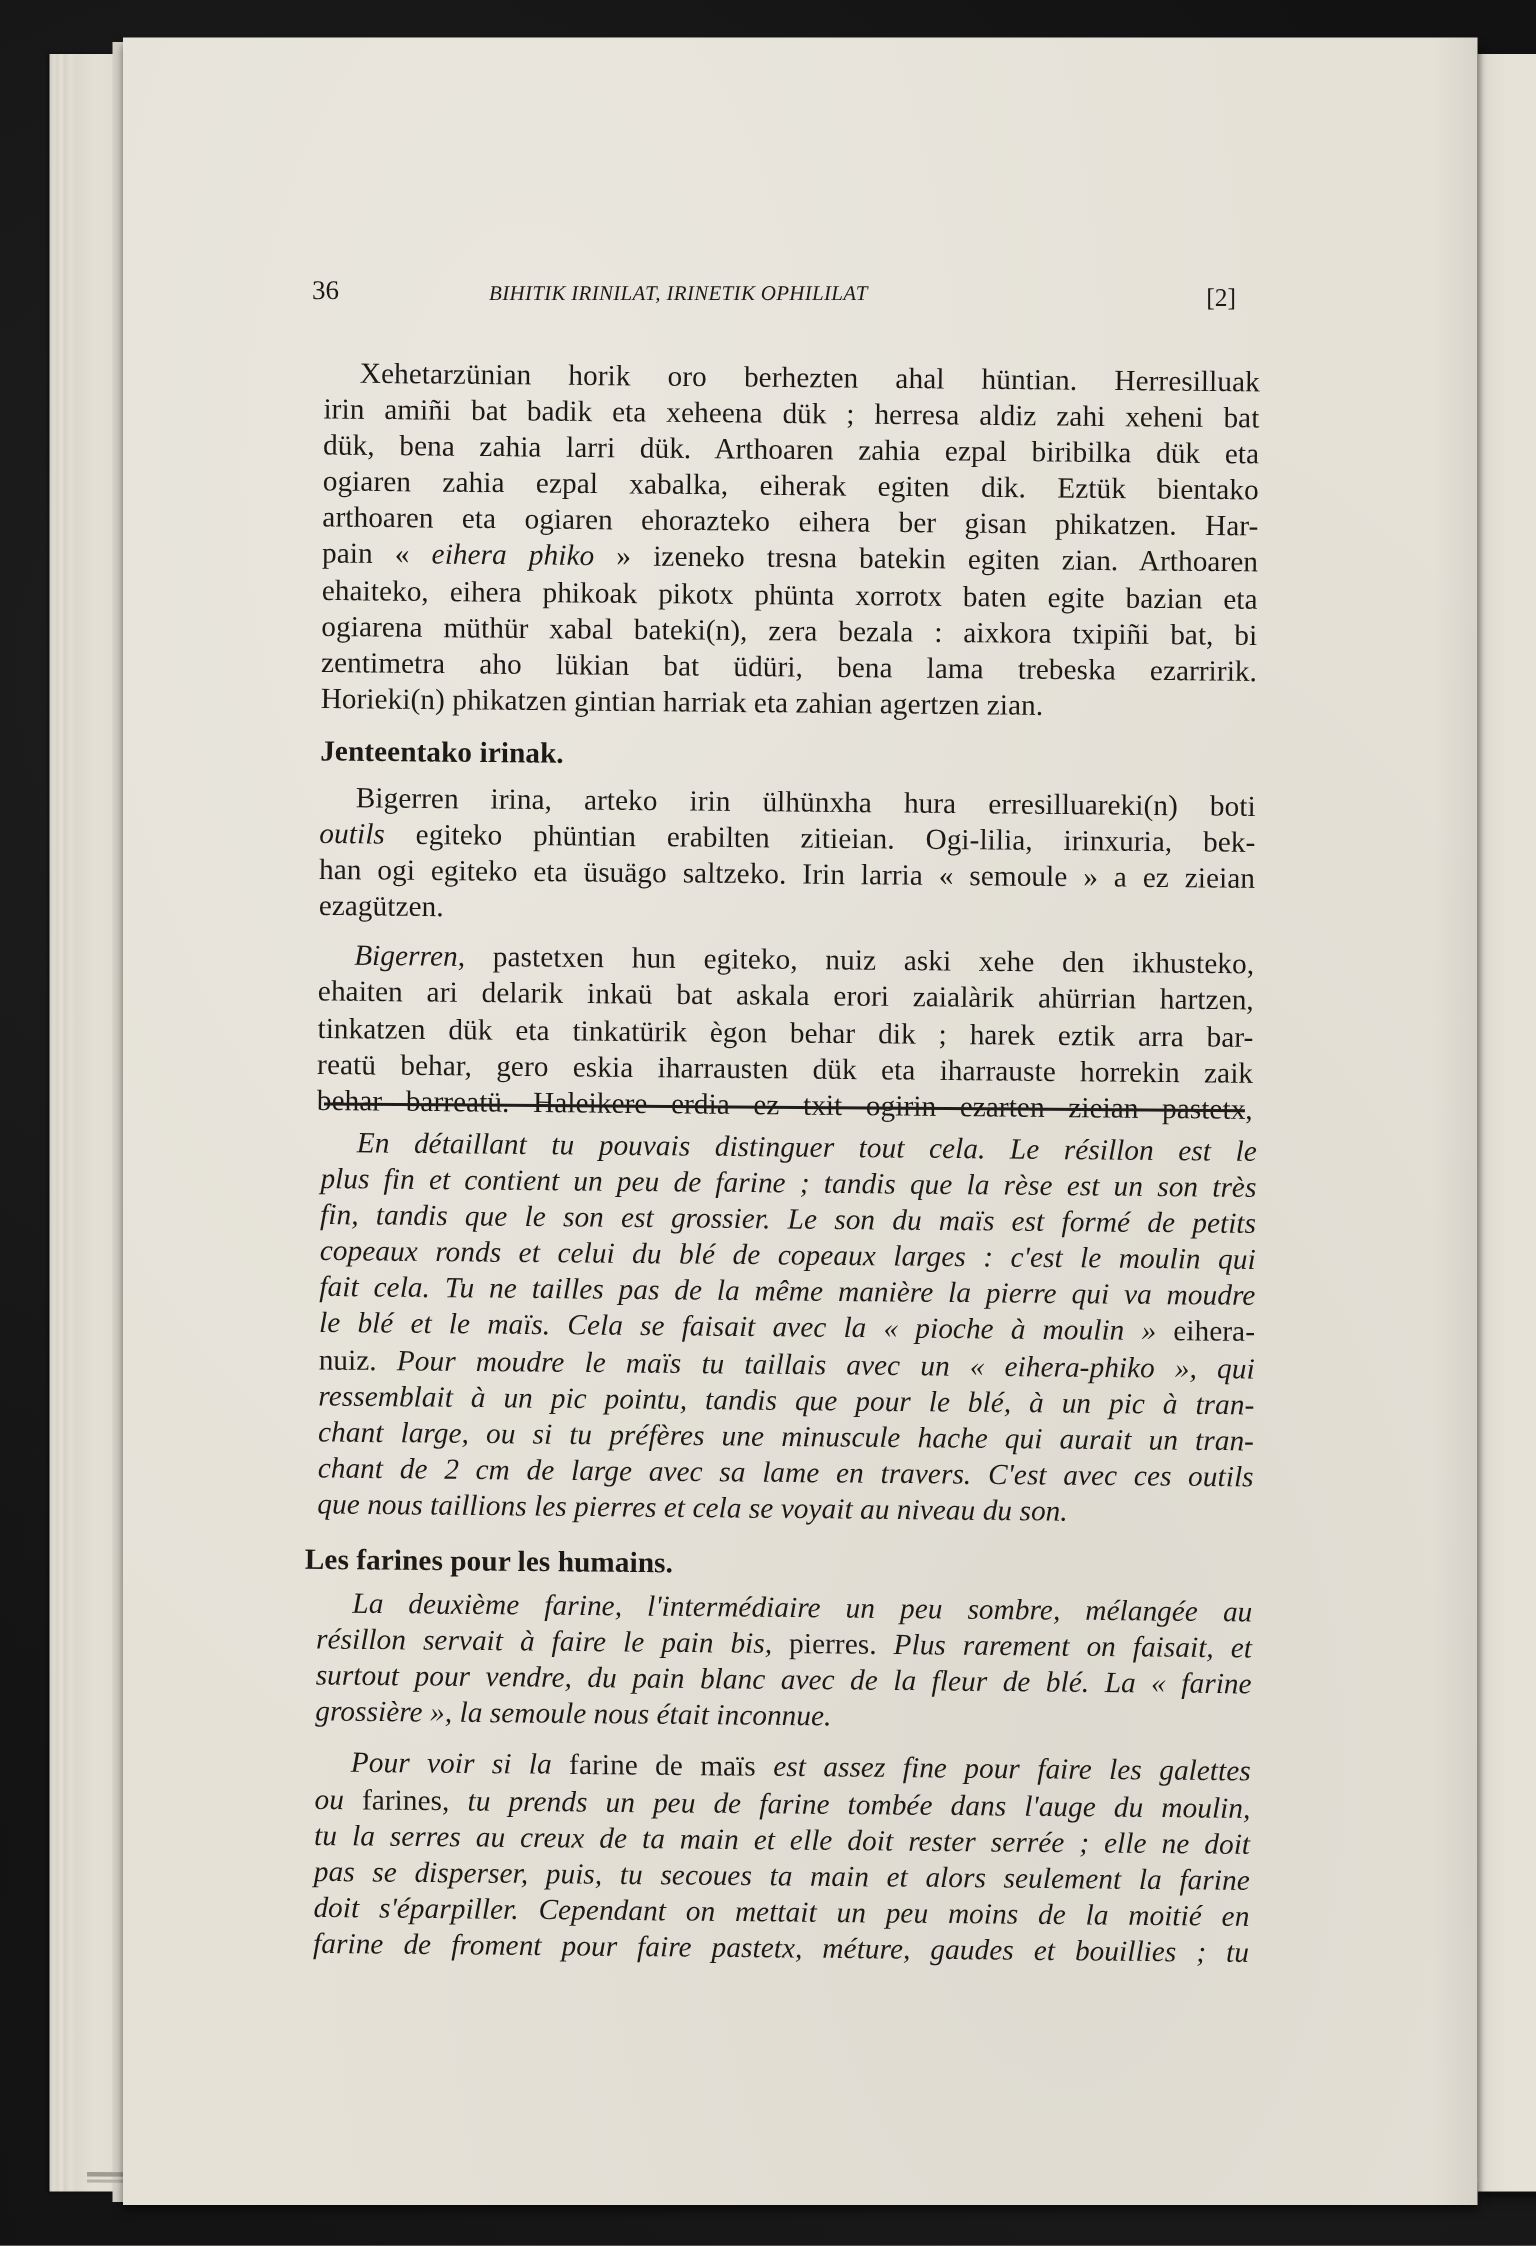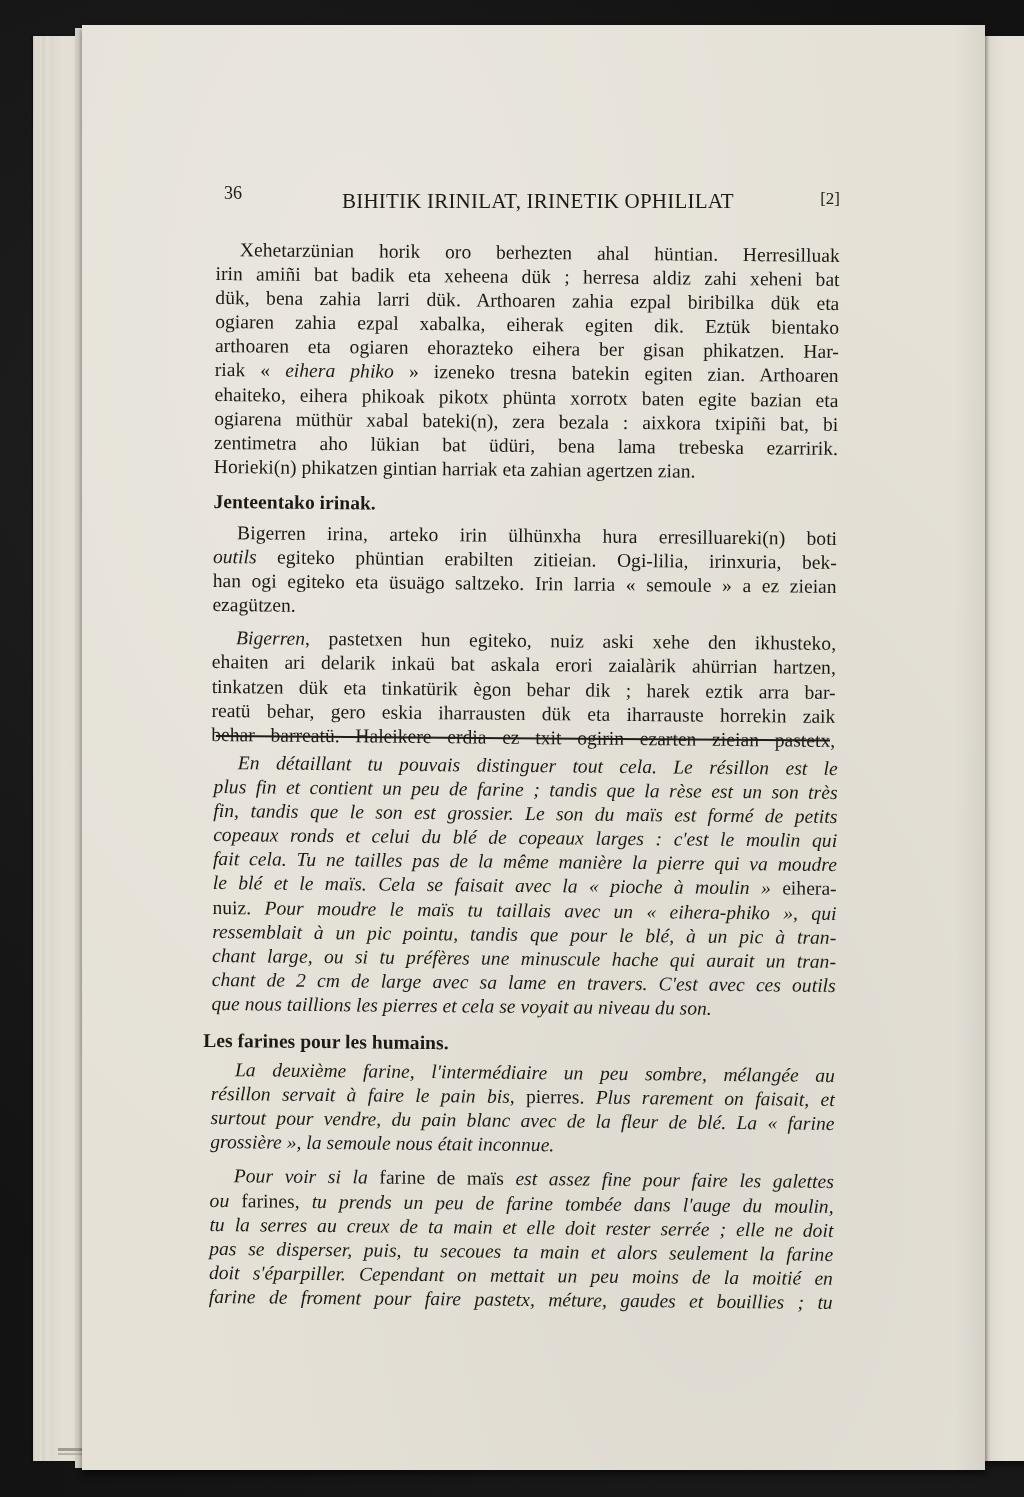--- a/index.html
+++ b/index.html
@@ -89,38 +89,39 @@
       top: 25px;
       width: 30px;
       height: 1445px;
       background: linear-gradient(to right, rgba(0,0,0,0) 0, rgba(0,0,0,0.06) 100%);
     }
 
     
     .running-head {
       position: absolute;
       top: 186px;
-      left: 224px;
+      left: 208px;
       width: 616px;
       height: 24px;
       font-size: 17px;
       color: #1c1a17;
     }
     .page-number {
       position: absolute;
       left: 0;
       top: -3px;
       font-size: 18px;
     }
     .running-title {
       position: absolute;
       left: 118px;
       top: 3px;
-      font-size: 21px;
+      font-size: 14px;
       letter-spacing: 0.2px;
+      font-style: italic;
     }
     .chapter-num {
       position: absolute;
       right: 0;
       top: 3px;
       font-size: 17px;
     }
 
     .body-text {
       position: absolute;
@@ -188,21 +189,21 @@
   <span class="chapter-num">[2]</span>
 </div>
 
 <div class="body-text" style="top:238px;">
   <div>
     <span class="line indent">Xehetarzünian horik oro berhezten ahal hüntian. Herresilluak</span>
     <span class="line">irin amiñi bat badik eta xeheena dük ; herresa aldiz zahi xeheni bat</span>
     <span class="line">dük, bena zahia larri dük. Arthoaren zahia ezpal biribilka dük eta</span>
     <span class="line">ogiaren zahia ezpal xabalka, eiherak egiten dik. Eztük bientako</span>
     <span class="line">arthoaren eta ogiaren ehorazteko eihera ber gisan phikatzen. Har-</span>
-    <span class="line"><span>riak « </span><span class="it">eihera phiko</span><span> » izeneko tresna batekin egiten zian. Arthoaren</span></span>
+    <span class="line"><span>pain « </span><span class="it">eihera phiko</span><span> » izeneko tresna batekin egiten zian. Arthoaren</span></span>
     <span class="line">ehaiteko, eihera phikoak pikotx phünta xorrotx baten egite bazian eta</span>
     <span class="line">ogiarena müthür xabal bateki(n), zera bezala : aixkora txipiñi bat, bi</span>
     <span class="line">zentimetra aho lükian bat üdüri, bena lama trebeska ezarririk.</span>
     <span class="line last">Horieki(n) phikatzen gintian harriak eta zahian agertzen zian.</span>
   </div>
 
   <span class="section-head" style="margin-top:8px;">Jenteentako irinak.</span>
 
   <div style="margin-top:4px;">
     <span class="line indent">Bigerren irina, arteko irin ülhünxha hura erresilluareki(n) boti</span>

